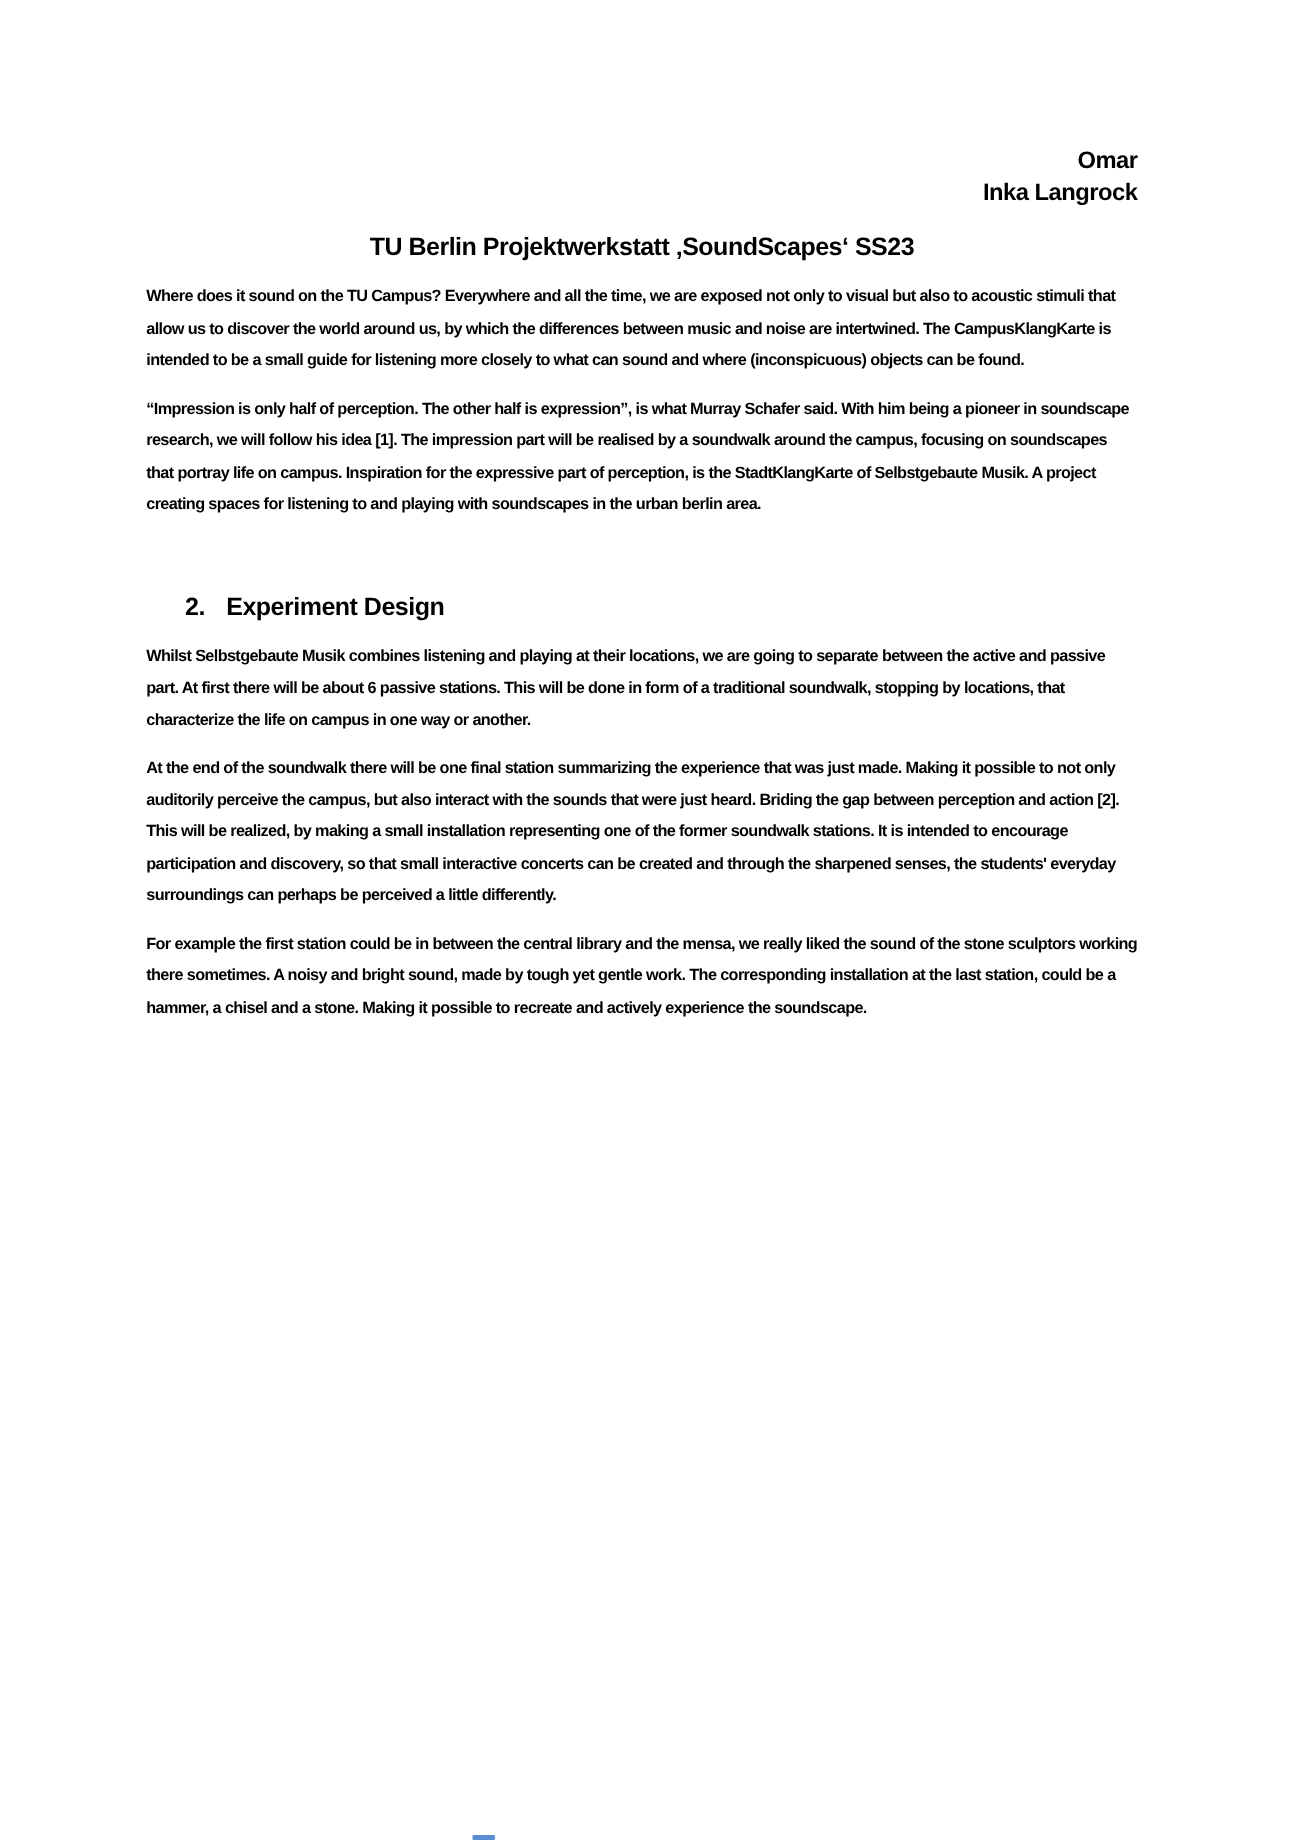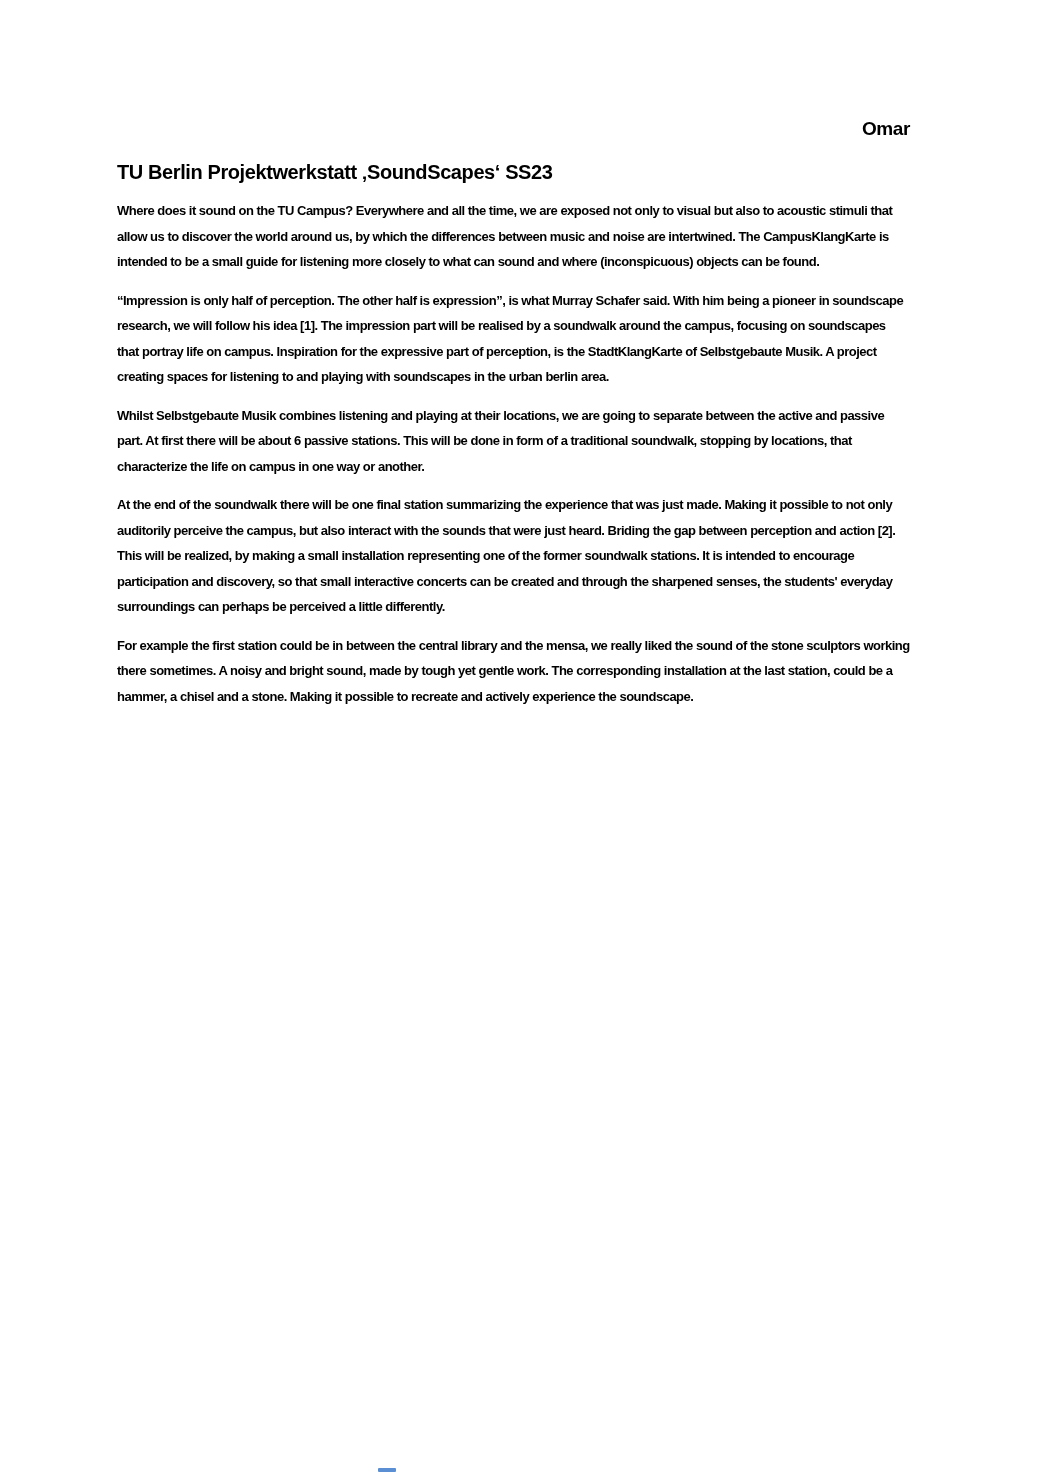--- a/index.html
+++ b/index.html
@@ -28,21 +28,21 @@
   .doc-title {
     margin: 5px 0 0 0;
     text-align: center;
     font-size: 28px;
     line-height: 36px;
     font-weight: 700;
     letter-spacing: -0.4px;
   }
   .doc-subtitle {
     margin-top: 17px;
-    text-align: left;
+    text-align: center;
     font-size: 20px;
     line-height: 26px;
     font-weight: 700;
     letter-spacing: -0.4px;
   }
   .section-heading {
     margin-top: 17px;
     font-size: 20px;
     line-height: 26px;
     font-weight: 700;
@@ -74,29 +74,33 @@
     border-radius: 1px;
   }
 </style>
 </head>
 <body>
 
 <div class="page">
 
   <div class="authors">
     <div>Omar</div>
+    <div>Inka Langrock</div>
   </div>
 
 
   <div class="doc-subtitle">TU Berlin Projektwerkstatt ‚SoundScapes‘ SS23</div>
 
 
   <p class="body-par">Where does it sound on the TU Campus? Everywhere and all the time, we are exposed not only to visual but also to acoustic stimuli that allow us to discover the world around us, by which the differences between music and noise are intertwined. The CampusKlangKarte is intended to be a small guide for listening more closely to what can sound and where (inconspicuous) objects can be found.</p>
   <p class="body-par">“Impression is only half of perception. The other half is expression”, is what Murray Schafer said. With him being a pioneer in soundscape research, we will follow his idea [1]. The impression part will be realised by a soundwalk around the campus, focusing on soundscapes that portray life on campus. Inspiration for the expressive part of perception, is the StadtKlangKarte of Selbstgebaute Musik. A project creating spaces for listening to and playing with soundscapes in the urban berlin area.</p>
 
+  <div class="section-heading second">
+    <span class="sec-num">2.</span><span class="sec-title">Experiment Design</span>
+  </div>
 
   <p class="body-par">Whilst Selbstgebaute Musik combines listening and playing at their locations, we are going to separate between the active and passive part. At first there will be about 6 passive stations. This will be done in form of a traditional soundwalk, stopping by locations, that characterize the life on campus in one way or another.</p>
   <p class="body-par">At the end of the soundwalk there will be one final station summarizing the experience that was just made. Making it possible to not only auditorily perceive the campus, but also interact with the sounds that were just heard. Briding the gap between perception and action [2]. This will be realized, by making a small installation representing one of the former soundwalk stations. It is intended to encourage participation and discovery, so that small interactive concerts can be created and through the sharpened senses, the students' everyday surroundings can perhaps be perceived a little differently.</p>
   <p class="body-par">For example the first station could be in between the central library and the mensa, we really liked the sound of the stone sculptors working there sometimes. A noisy and bright sound, made by tough yet gentle work. The corresponding installation at the last station, could be a hammer, a chisel and a stone. Making it possible to recreate and actively experience the soundscape.</p>
 
   <div class="bottom-mark"></div>
 
 </div>
 
 </body></html>

